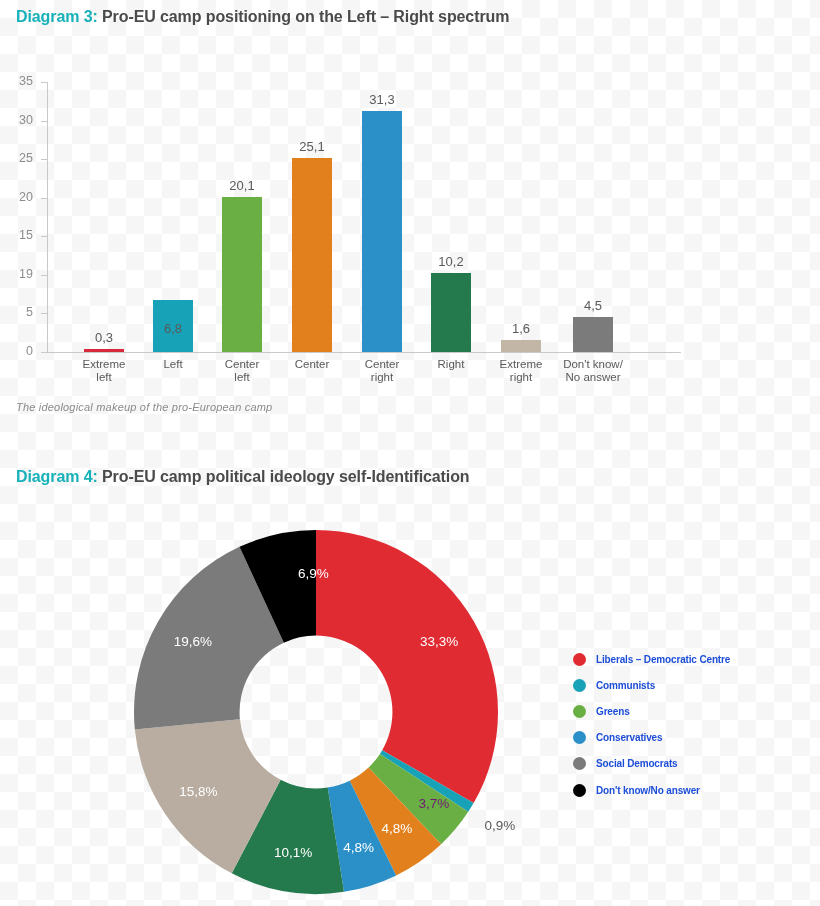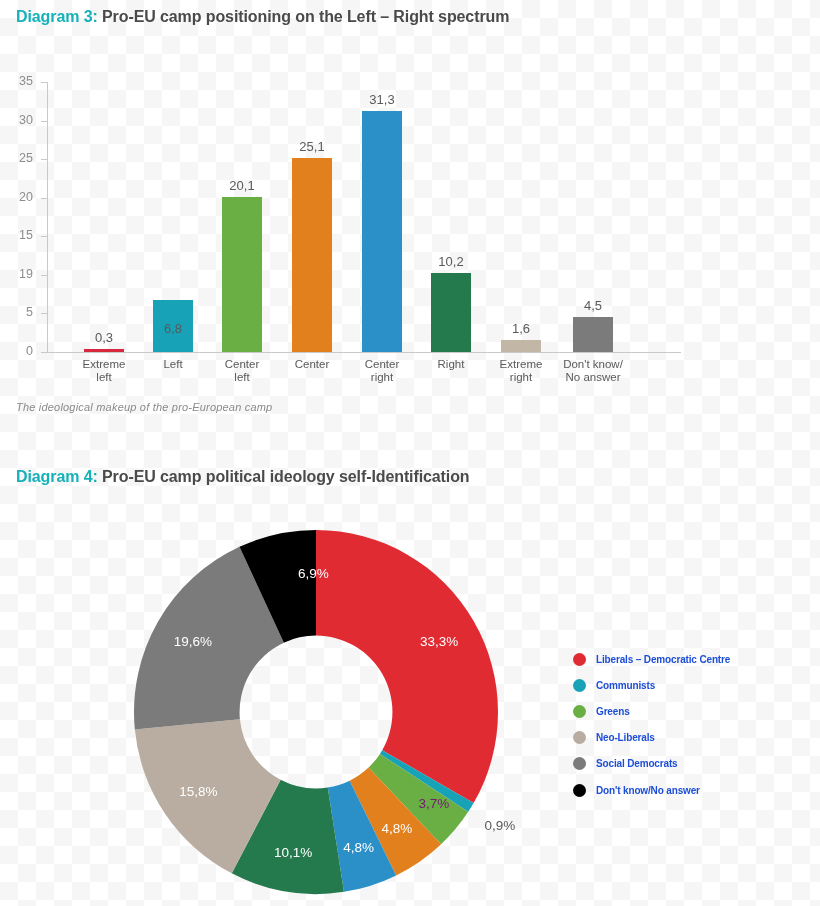--- a/index.html
+++ b/index.html
@@ -181,22 +181,22 @@
       </div>
       <div class="legend-row">
         <span class="legend-swatch" style="background: rgb(23, 162, 184);"></span>
         <span class="legend-label">Communists</span>
       </div>
       <div class="legend-row">
         <span class="legend-swatch" style="background: rgb(106, 175, 68);"></span>
         <span class="legend-label">Greens</span>
       </div>
       <div class="legend-row">
-        <span class="legend-swatch" style="background: rgb(184, 173, 160);"></span>
-        <span class="legend-label">Neo-Liberals</span>
+        <span class="legend-swatch" style="background: rgb(43, 144, 200);"></span>
+        <span class="legend-label">Conservatives</span>
       </div>
       <div class="legend-row">
         <span class="legend-swatch" style="background: rgb(123, 123, 123);"></span>
         <span class="legend-label">Social Democrats</span>
       </div>
       <div class="legend-row">
         <span class="legend-swatch" style="background: rgb(0, 0, 0);"></span>
         <span class="legend-label">Don't know/No answer</span>
       </div>
     </div>

